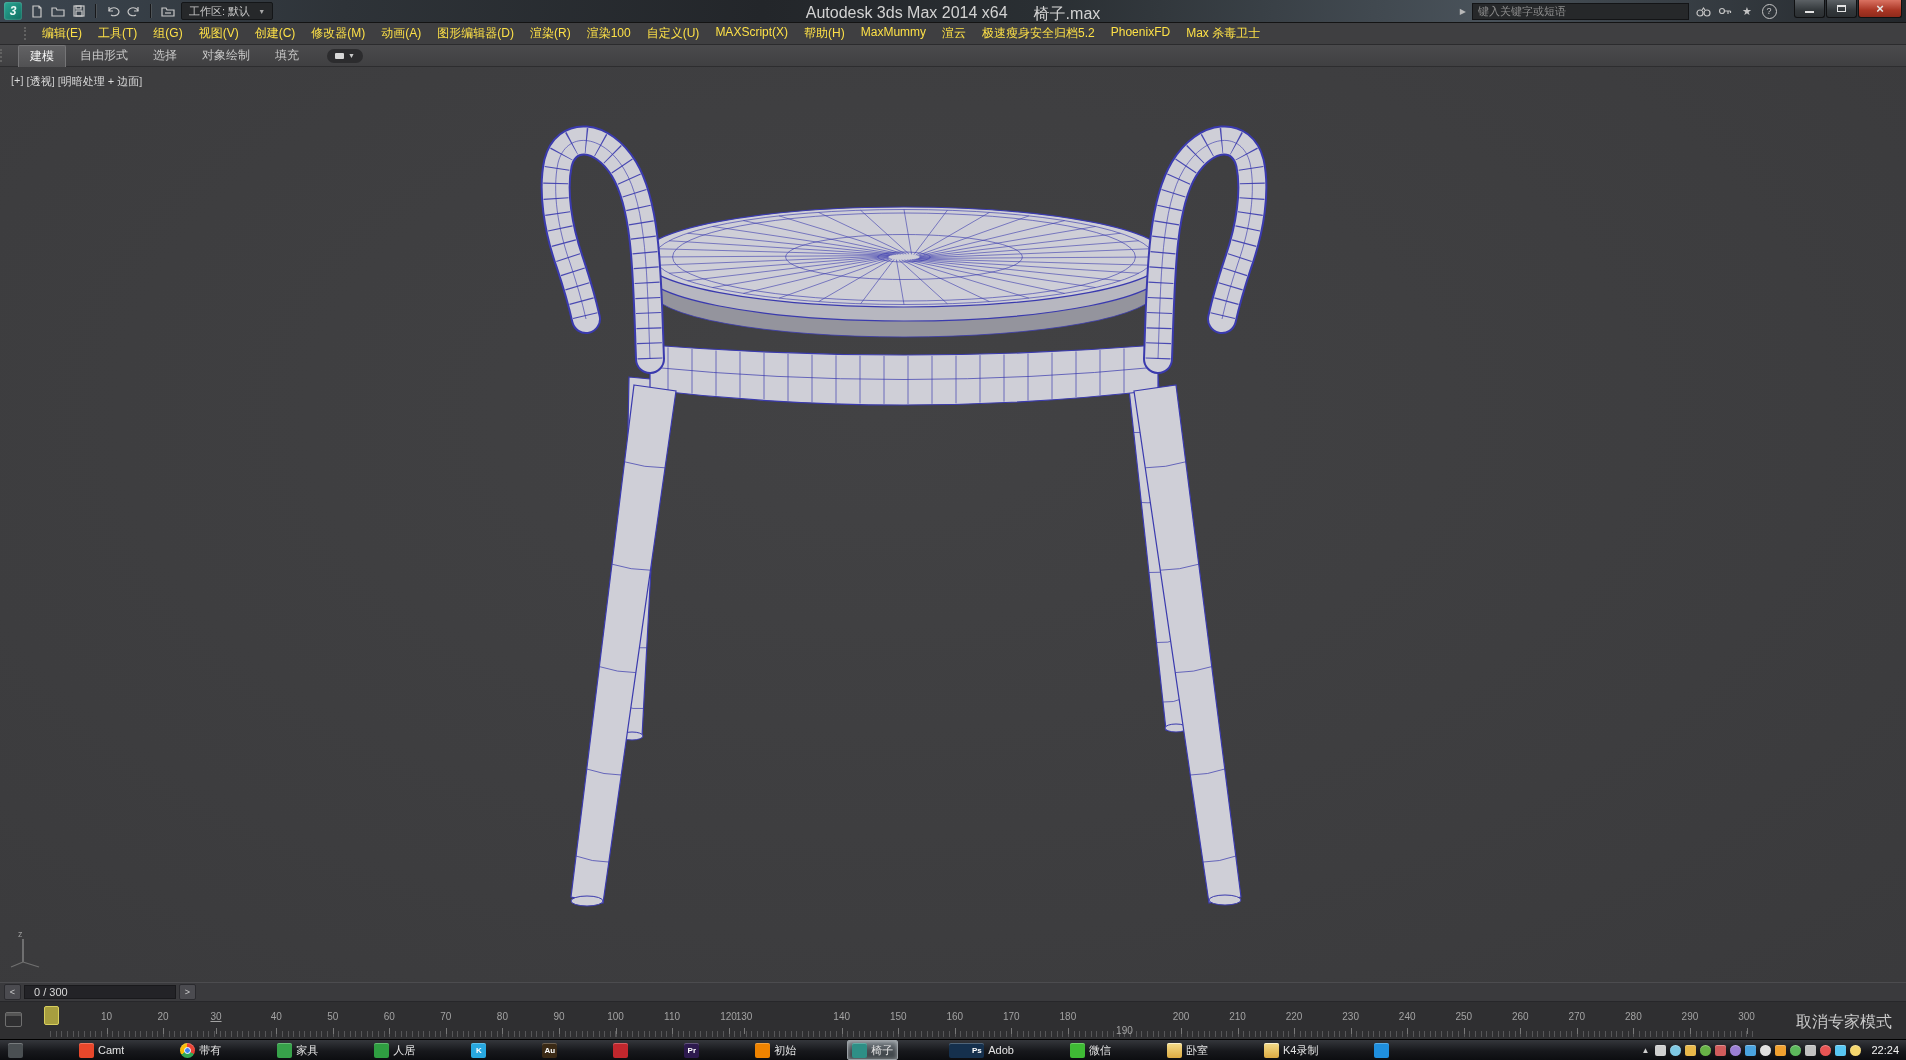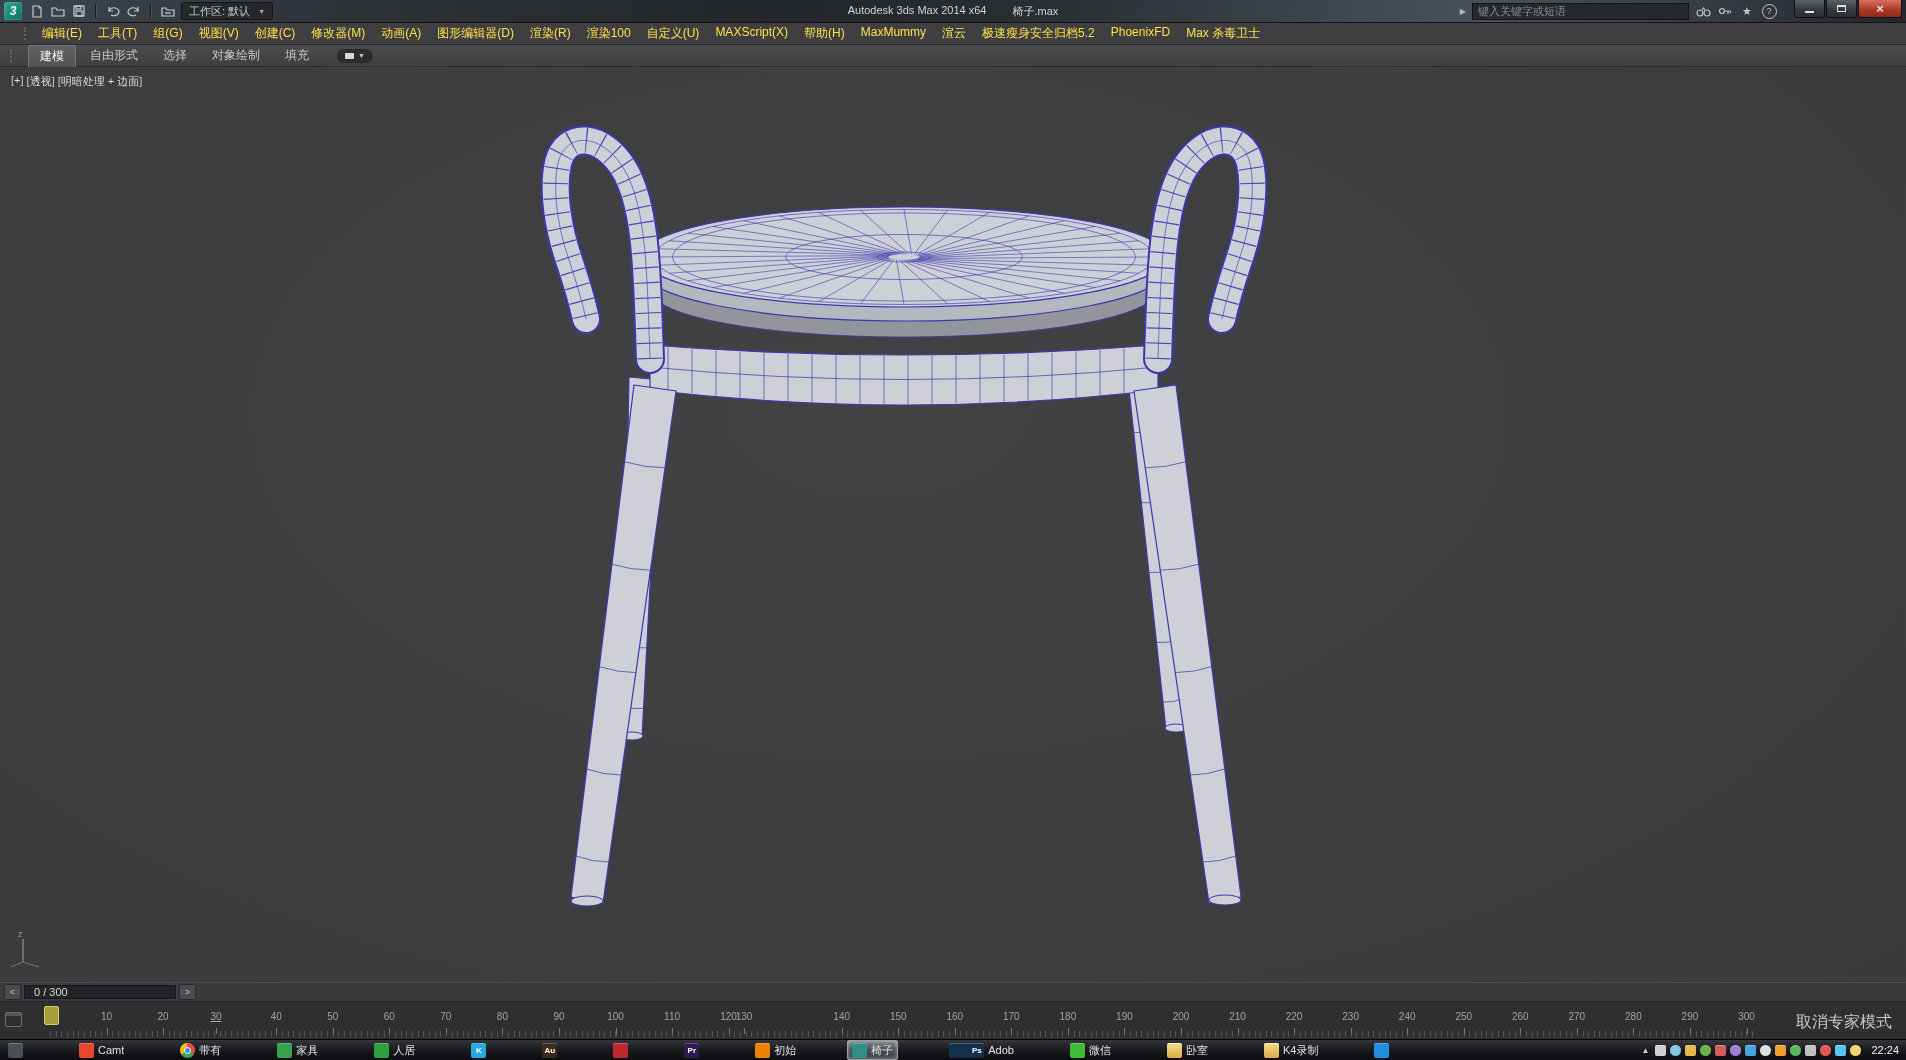--- a/index.html
+++ b/index.html
@@ -14,21 +14,21 @@
     background:linear-gradient(135deg,#2ba895,#0e6e60);display:flex;align-items:center;justify-content:center;
     color:#eafaf6;font-size:12px;font-weight:bold;font-style:italic;box-shadow:inset 0 0 2px rgba(255,255,255,.4);}
   .qat{display:flex;align-items:center;gap:3px;}
   .qat-icon{width:18px;height:16px;display:flex;align-items:center;justify-content:center;border-radius:2px;}
   .qat-icon svg{stroke:#c9c9c9;fill:none;stroke-width:1.2;}
   .sep{width:1px;height:14px;background:#17181a;border-right:1px solid #4e5357;margin:0 4px;}
   .workspace{height:16px;background:#26282a;border:1px solid #141618;color:#c6c6c6;font-size:11px;
     display:flex;align-items:center;gap:8px;padding:0 7px;margin-left:4px;border-radius:2px;}
   .caret{font-size:7px;color:#a7a7a7;}
   .tb-title{position:absolute;left:50%;transform:translateX(-50%);display:flex;gap:26px;
-    color:#d2d2d2;font-size:11px;white-space:nowrap;top:4px;}
+    color:#d2d2d2;font-size:16px;white-space:nowrap;top:4px;}
   .tb-right{margin-left:auto;display:flex;align-items:center;gap:6px;height:23px;}
   .expander{color:#b8b8b8;font-size:8px;}
   .search{width:205px;height:15px;background:#26282a;border:1px solid #131416;color:#c0c0c0;
     font-size:11px;padding:0 5px;outline:none;font-family:inherit;}
   .search::placeholder{color:#8d8d8d;}
   .info-icon{width:16px;height:16px;display:flex;align-items:center;justify-content:center;color:#c4c4c4;font-size:11px;}
   .info-icon svg{stroke:#c4c4c4;fill:none;stroke-width:1.2;}
   .help-ring{width:13px;height:13px;border:1px solid #c4c4c4;border-radius:50%;display:flex;align-items:center;justify-content:center;font-size:9px;}
   .winbtns{display:flex;align-self:flex-start;margin-left:10px;}
   .wbtn{width:29px;height:17px;margin-left:1px;border:1px solid #101112;border-top:none;border-radius:0 0 3px 3px;
@@ -39,21 +39,21 @@
 
   
   .menubar{position:absolute;top:23px;left:0;right:0;height:22px;background:#3f3f41;border-bottom:1px solid #2b2b2d;
     display:flex;align-items:center;padding-left:24px;box-sizing:border-box;}
   .grip{width:2px;height:13px;border-left:2px dotted #626262;margin-right:14px;}
   .menu-items{display:flex;gap:16px;font-size:12px;color:#fde047;white-space:nowrap;}
   .menu-item{cursor:default;}
 
   
   .ribbon{position:absolute;top:45px;left:0;right:0;height:22px;background:linear-gradient(#4a4a4c,#404042);
-    border-bottom:1px solid #2d2d2f;display:flex;align-items:center;padding-left:10px;box-sizing:border-box;}
+    border-bottom:1px solid #2d2d2f;display:flex;align-items:center;padding-left:0;box-sizing:border-box;}
   .ribbon-tab{font-size:12px;color:#c7c7c7;padding:2px 11px;margin-right:3px;}
   .ribbon-tab.active{background:linear-gradient(#626264,#515153);border:1px solid #757577;border-bottom:none;
     color:#f3f3f3;border-radius:2px 2px 0 0;}
   .ribbon-toggle{margin-left:14px;width:36px;height:14px;background:#2c2c2e;border-radius:7px;
     display:flex;align-items:center;justify-content:center;gap:4px;color:#c9c9c9;font-size:7px;}
   .ribbon-toggle .pill{width:9px;height:6px;background:#d8d8d8;border-radius:1px;}
 
   
   .viewport{position:absolute;top:67px;left:0;width:1906px;height:915px;
     background:radial-gradient(ellipse at 46% 38%, #424244 0%, #3d3d3f 65%, #3a3a3c 100%);}
@@ -382,21 +382,21 @@
       <div class="tick" style="left: 558.95px;">90</div>
       <div class="tick" style="left: 615.5px;">100</div>
       <div class="tick" style="left: 672.05px;">110</div>
       <div class="tick" style="left: 728.6px;">120</div>
       <div class="tick" style="left: 744px;">130</div>
       <div class="tick" style="left: 841.7px;">140</div>
       <div class="tick" style="left: 898.25px;">150</div>
       <div class="tick" style="left: 954.8px;">160</div>
       <div class="tick" style="left: 1011.35px;">170</div>
       <div class="tick" style="left: 1067.9px;">180</div>
-      <div class="tick" style="left: 1124.45px;">190</div>
+      <div class="tick" style="left: 1124.45px; margin-top: 14px;">190</div>
       <div class="tick" style="left: 1181px;">200</div>
       <div class="tick" style="left: 1237.55px;">210</div>
       <div class="tick" style="left: 1294.1px;">220</div>
       <div class="tick" style="left: 1350.65px;">230</div>
       <div class="tick" style="left: 1407.2px;">240</div>
       <div class="tick" style="left: 1463.75px;">250</div>
       <div class="tick" style="left: 1520.3px;">260</div>
       <div class="tick" style="left: 1576.85px;">270</div>
       <div class="tick" style="left: 1633.4px;">280</div>
       <div class="tick" style="left: 1689.95px;">290</div>

